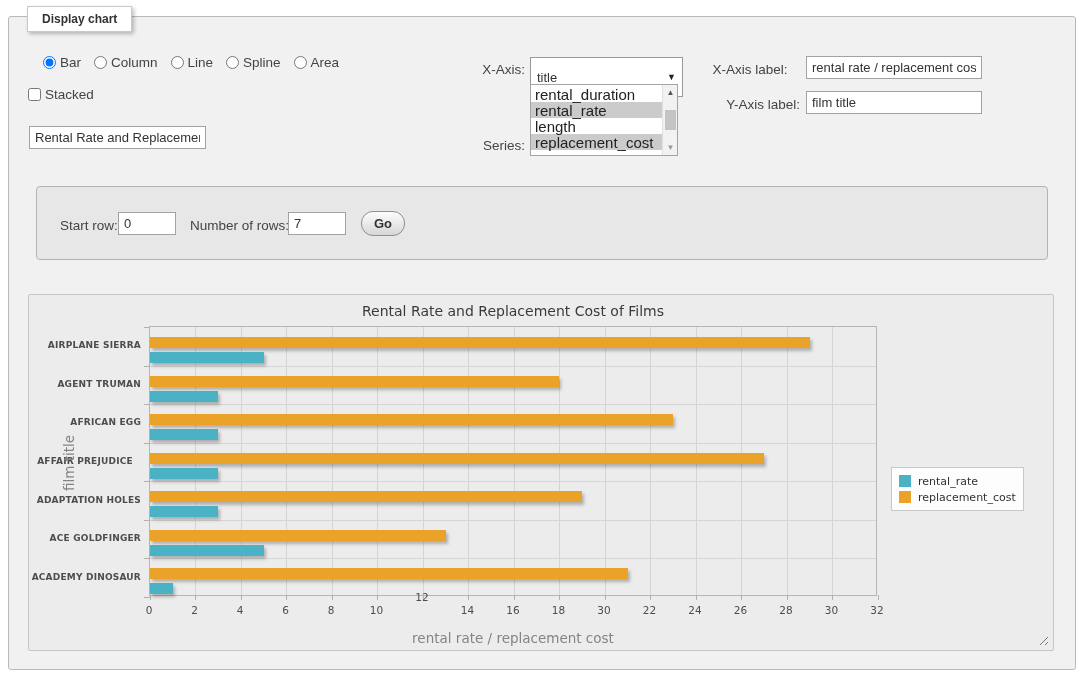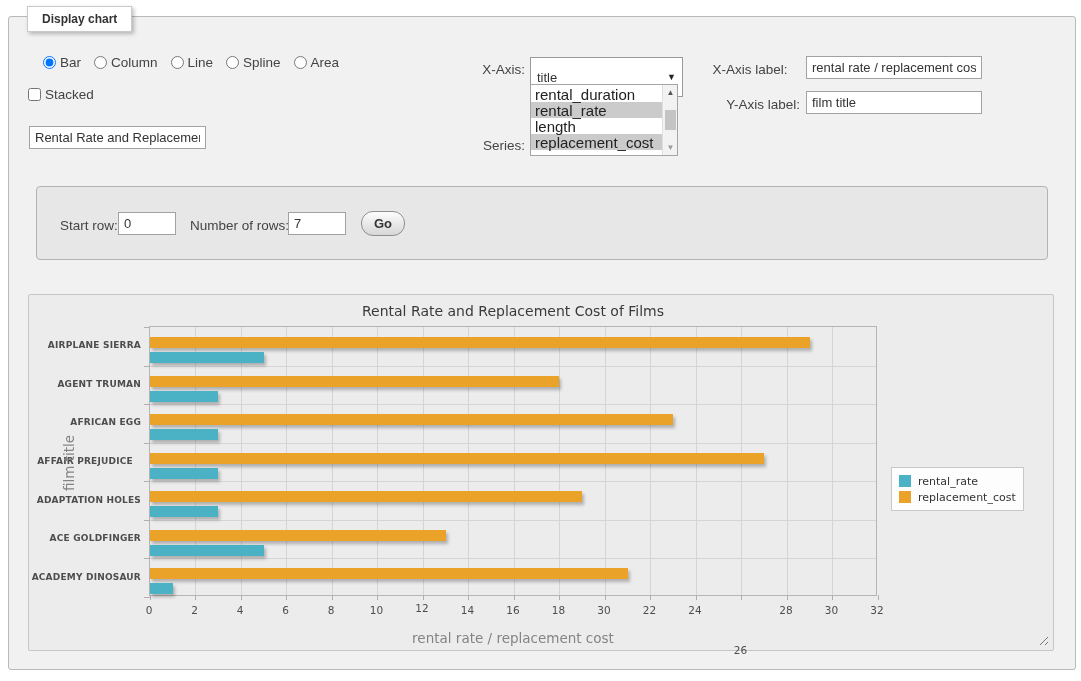--- a/index.html
+++ b/index.html
@@ -240,28 +240,28 @@
         <div class="cat-label" style="top: 238.143px;">ACE GOLDFINGER</div>
         <div class="cat-label" style="top: 276.714px;">ACADEMY DINOSAUR</div>
       </div>
     <div id="xtick-labels">
         <div class="xtick-label" style="left: 100px; top: 309px;">0</div>
         <div class="xtick-label" style="left: 145.5px; top: 309px;">2</div>
         <div class="xtick-label" style="left: 191px; top: 309px;">4</div>
         <div class="xtick-label" style="left: 236.5px; top: 309px;">6</div>
         <div class="xtick-label" style="left: 282px; top: 309px;">8</div>
         <div class="xtick-label" style="left: 327.5px; top: 309px;">10</div>
-        <div class="xtick-label" style="left: 373px; top: 307px;">12</div>
+        <div class="xtick-label" style="left: 373px; top: 296px;">12</div>
         <div class="xtick-label" style="left: 418.5px; top: 309px;">14</div>
         <div class="xtick-label" style="left: 464px; top: 309px;">16</div>
         <div class="xtick-label" style="left: 509.5px; top: 309px;">18</div>
         <div class="xtick-label" style="left: 555px; top: 309px;">30</div>
         <div class="xtick-label" style="left: 600.5px; top: 309px;">22</div>
         <div class="xtick-label" style="left: 646px; top: 309px;">24</div>
-        <div class="xtick-label" style="left: 691.5px; top: 309px; margin-top: 40px;">26</div>
+        <div class="xtick-label" style="left: 691.5px; top: 309px;">26</div>
         <div class="xtick-label" style="left: 737px; top: 309px;">28</div>
         <div class="xtick-label" style="left: 782.5px; top: 309px;">30</div>
         <div class="xtick-label" style="left: 828px; top: 309px;">32</div>
       </div>
     <div class="xaxis-label" style="top:335px;">rental rate / replacement cost</div>
     <div class="yaxis-label" style="left:32px; top:196px;">film title</div>
     <div class="legend" id="legend">
         <div class="legend-row">
           <span class="legend-swatch" style="background: rgb(75, 178, 197);"></span>
           <span>rental_rate</span>

